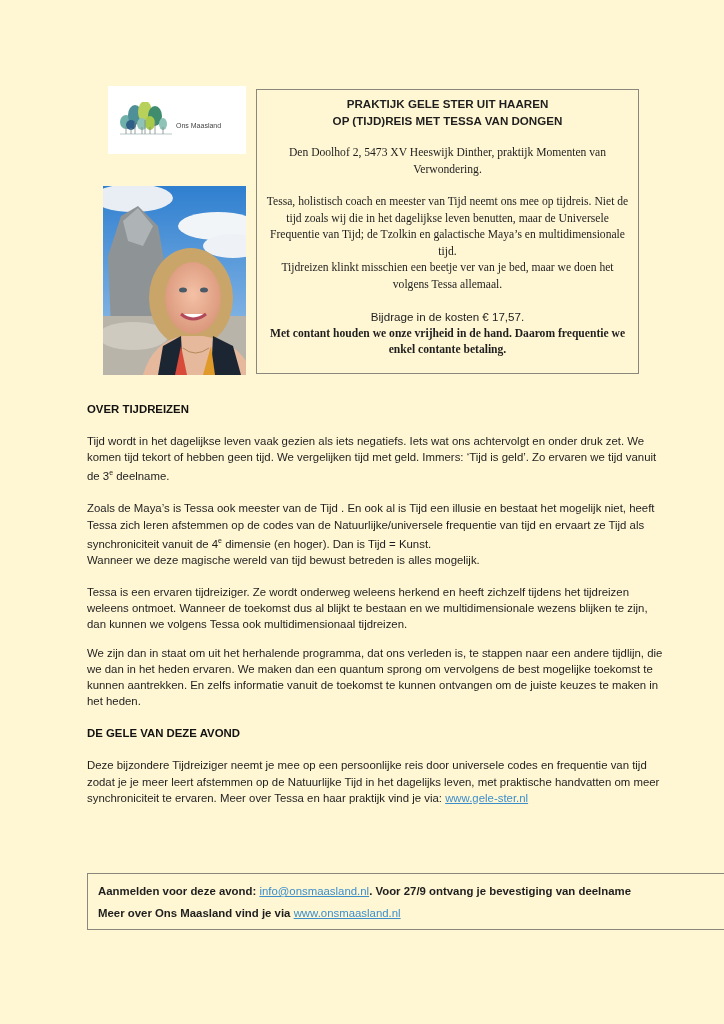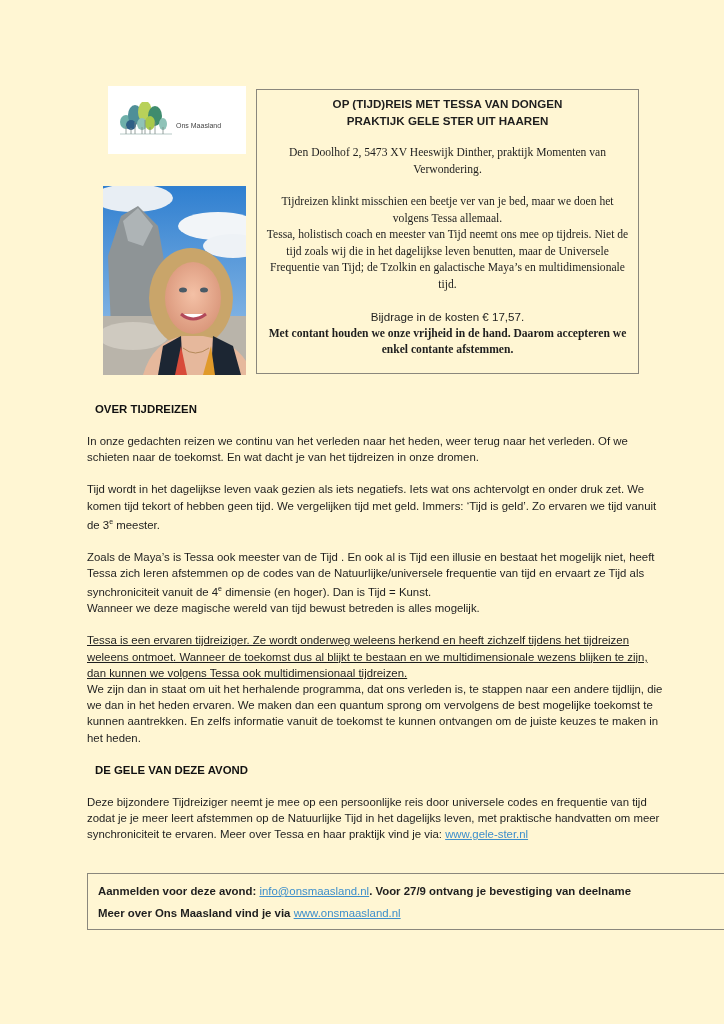--- a/index.html
+++ b/index.html
@@ -40,24 +40,24 @@
   .info-box .narrow { padding: 0 6px; font-family: Liberation Serif, serif; }
 
   .body-text {
     position: absolute; left: 87px; top: 401px; width: 580px;
     font-size: 11.4px;
     line-height: 16.2px;
     color: #1e1e1e;
   }
   .body-text p { margin: 0 0 16px 0; }
   .body-text h2 {
-    font-size: 11.4px; font-weight: bold; margin: 0 0 16px 8px; line-height: 16px;
+    font-size: 11.4px; font-weight: bold; margin: 0 0 16px 0; line-height: 16px;
     color: #111;
   }
-  .body-text .tight { margin-bottom: 0; text-decoration: underline; }
+  .body-text .tight { margin-bottom: 12px; }
   a.link { color: #3c8ecb; text-decoration: underline; }
 
   .contact-box {
     position: absolute; left: 87px; top: 873px; width: 640px; height: 57px;
     border: 1.5px solid #8a877c;
     box-sizing: border-box;
     padding: 6px 10px 0 10px;
     font-size: 11.4px;
     font-weight: bold;
     line-height: 22px;
@@ -125,36 +125,35 @@
     <path d="M40 189 Q50 155 80 150 L100 150 Q130 155 143 175 L143 189 Z" fill="#e6b89c"></path>
     <path d="M60 160 L78 150 L80 189 L55 189 Z" fill="#1c2633"></path>
     <path d="M110 150 L130 160 L138 189 L108 189 Z" fill="#1c2633"></path>
     <path d="M78 160 L84 189 L72 189 Z" fill="#d84b3a"></path>
     <path d="M108 160 L112 189 L100 189 Z" fill="#e09a2a"></path>
     <path d="M80 162 Q92 172 106 162" stroke="#b48a5a" stroke-width="1" fill="none"></path>
   </svg>
 </div>
 
 <div class="info-box">
+  <p class="bold">PRAKTIJK GELE STER UIT HAAREN</p>
   <p class="bold">OP (TIJD)REIS MET TESSA VAN DONGEN</p>
-  <p class="bold">PRAKTIJK GELE STER UIT HAAREN</p>
   <div class="gap"></div>
   <p class="narrow">Den Doolhof 2, 5473 XV Heeswijk Dinther, praktijk Momenten van Verwondering.</p>
   <div class="gap"></div>
+  <p class="narrow">Tessa, holistisch coach en meester van Tijd neemt ons mee op tijdreis. Niet de tijd zoals wij die in het dagelijkse leven benutten, maar de Universele Frequentie van Tijd; de Tzolkin en galactische Maya’s en multidimensionale tijd.</p>
   <p class="narrow">Tijdreizen klinkt misschien een beetje ver van je bed, maar we doen het volgens Tessa allemaal.</p>
-  <p class="narrow">Tessa, holistisch coach en meester van Tijd neemt ons mee op tijdreis. Niet de tijd zoals wij die in het dagelijkse leven benutten, maar de Universele Frequentie van Tijd; de Tzolkin en galactische Maya’s en multidimensionale tijd.</p>
   <div class="gap"></div>
   <p>Bijdrage in de kosten € 17,57.</p>
-  <p class="bold narrow">Met contant houden we onze vrijheid in de hand. Daarom accepteren we enkel contante afstemmen.</p>
+  <p class="bold narrow">Met contant houden we onze vrijheid in de hand. Daarom frequentie we enkel contante betaling.</p>
 </div>
 
 <div class="body-text">
   <h2>OVER TIJDREIZEN</h2>
-  <p>In onze gedachten reizen we continu van het verleden naar het heden, weer terug naar het verleden. Of we schieten naar de toekomst. En wat dacht je van het tijdreizen in onze dromen.</p>
-  <p><span>Tijd wordt in het dagelijkse leven vaak gezien als iets negatiefs. Iets wat ons achtervolgt en onder druk zet. We komen tijd tekort of hebben geen tijd. We vergelijken tijd met geld. Immers: ‘Tijd is geld’. Zo ervaren we tijd vanuit de 3</span><sup style="font-size:7px">e</sup><span> meester.</span></p>
+  <p><span>Tijd wordt in het dagelijkse leven vaak gezien als iets negatiefs. Iets wat ons achtervolgt en onder druk zet. We komen tijd tekort of hebben geen tijd. We vergelijken tijd met geld. Immers: ‘Tijd is geld’. Zo ervaren we tijd vanuit de 3</span><sup style="font-size:7px">e</sup><span> deelname.</span></p>
   <p><span>Zoals de Maya’s is Tessa ook meester van de Tijd . En ook al is Tijd een illusie en bestaat het mogelijk niet, heeft Tessa zich leren afstemmen op de codes van de Natuurlijke/universele frequentie van tijd en ervaart ze Tijd als synchroniciteit vanuit de 4</span><sup style="font-size:7px">e</sup><span> dimensie (en hoger). Dan is Tijd = Kunst.</span><br><span>Wanneer we deze magische wereld van tijd bewust betreden is alles mogelijk.</span></p>
   <p class="tight">Tessa is een ervaren tijdreiziger. Ze wordt onderweg weleens herkend en heeft zichzelf tijdens het tijdreizen weleens ontmoet. Wanneer de toekomst dus al blijkt te bestaan en we multidimensionale wezens blijken te zijn, dan kunnen we volgens Tessa ook multidimensionaal tijdreizen.</p>
   <p>We zijn dan in staat om uit het herhalende programma, dat ons verleden is, te stappen naar een andere tijdlijn, die we dan in het heden ervaren. We maken dan een quantum sprong om vervolgens de best mogelijke toekomst te kunnen aantrekken. En zelfs informatie vanuit de toekomst te kunnen ontvangen om de juiste keuzes te maken in het heden.</p>
   <h2>DE GELE VAN DEZE AVOND</h2>
   <p><span>Deze bijzondere Tijdreiziger neemt je mee op een persoonlijke reis door universele codes en frequentie van tijd zodat je je meer leert afstemmen op de Natuurlijke Tijd in het dagelijks leven, met praktische handvatten om meer synchroniciteit te ervaren. Meer over Tessa en haar praktijk vind je via: </span><a class="link">www.gele-ster.nl</a></p>
 </div>
 
 <div class="contact-box">
   <div>
     <span>Aanmelden voor deze avond: </span><a class="link">info@onsmaasland.nl</a><span>. Voor 27/9 ontvang je bevestiging van deelname</span>

